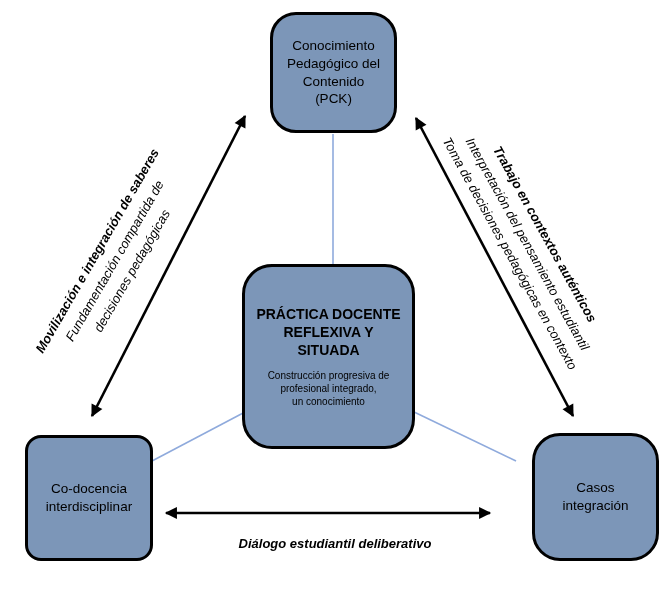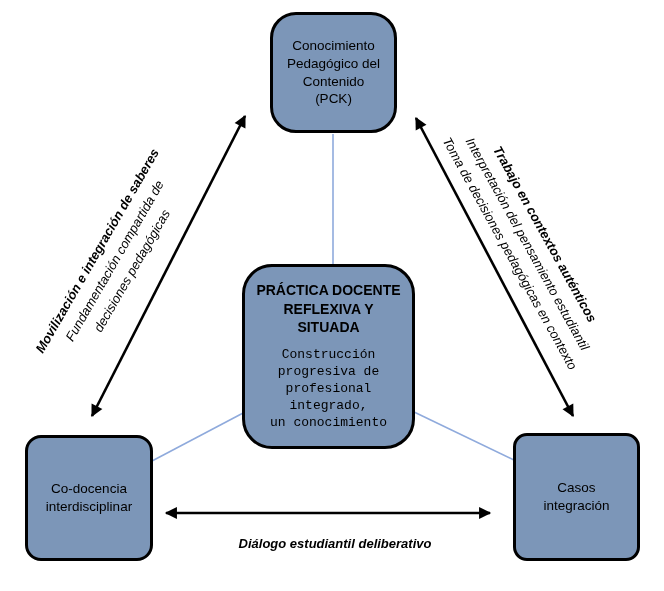--- a/index.html
+++ b/index.html
@@ -32,23 +32,23 @@
     border:3.5px solid var(--node-border);
     display:flex;flex-direction:column;
     align-items:center;justify-content:center;
     text-align:center;
     font-size:13.5px;line-height:1.32;
   }
   .node .line{display:block;}
   .node-pck{left:270px;top:12px;width:127px;height:121px;border-radius:26px;}
   .node-center{left:242px;top:264px;width:173px;height:185px;border-radius:30px;padding:0 8px;}
   .node-codocencia{left:25px;top:435px;width:128px;height:126px;border-radius:16px;}
-  .node-casos{left:513px;top:433px;width:127px;height:128px;border-radius:14px;}
+  .node-casos{left:532px;top:433px;width:127px;height:128px;border-radius:28px;}
   .node-center .title{font-weight:bold;font-size:14px;margin-bottom:9px;}
-  .node-center .body{font-size:13px;font-family:Liberation Mono, monospace;}
+  .node-center .body{font-size:10px;}
   .edge-label{
     position:absolute;
     display:flex;flex-direction:column;
     align-items:center;justify-content:center;
     text-align:center;
     font-size:13px;font-style:italic;
     line-height:20px;
     white-space:nowrap;
   }
   .edge-label .title{font-weight:bold;}

